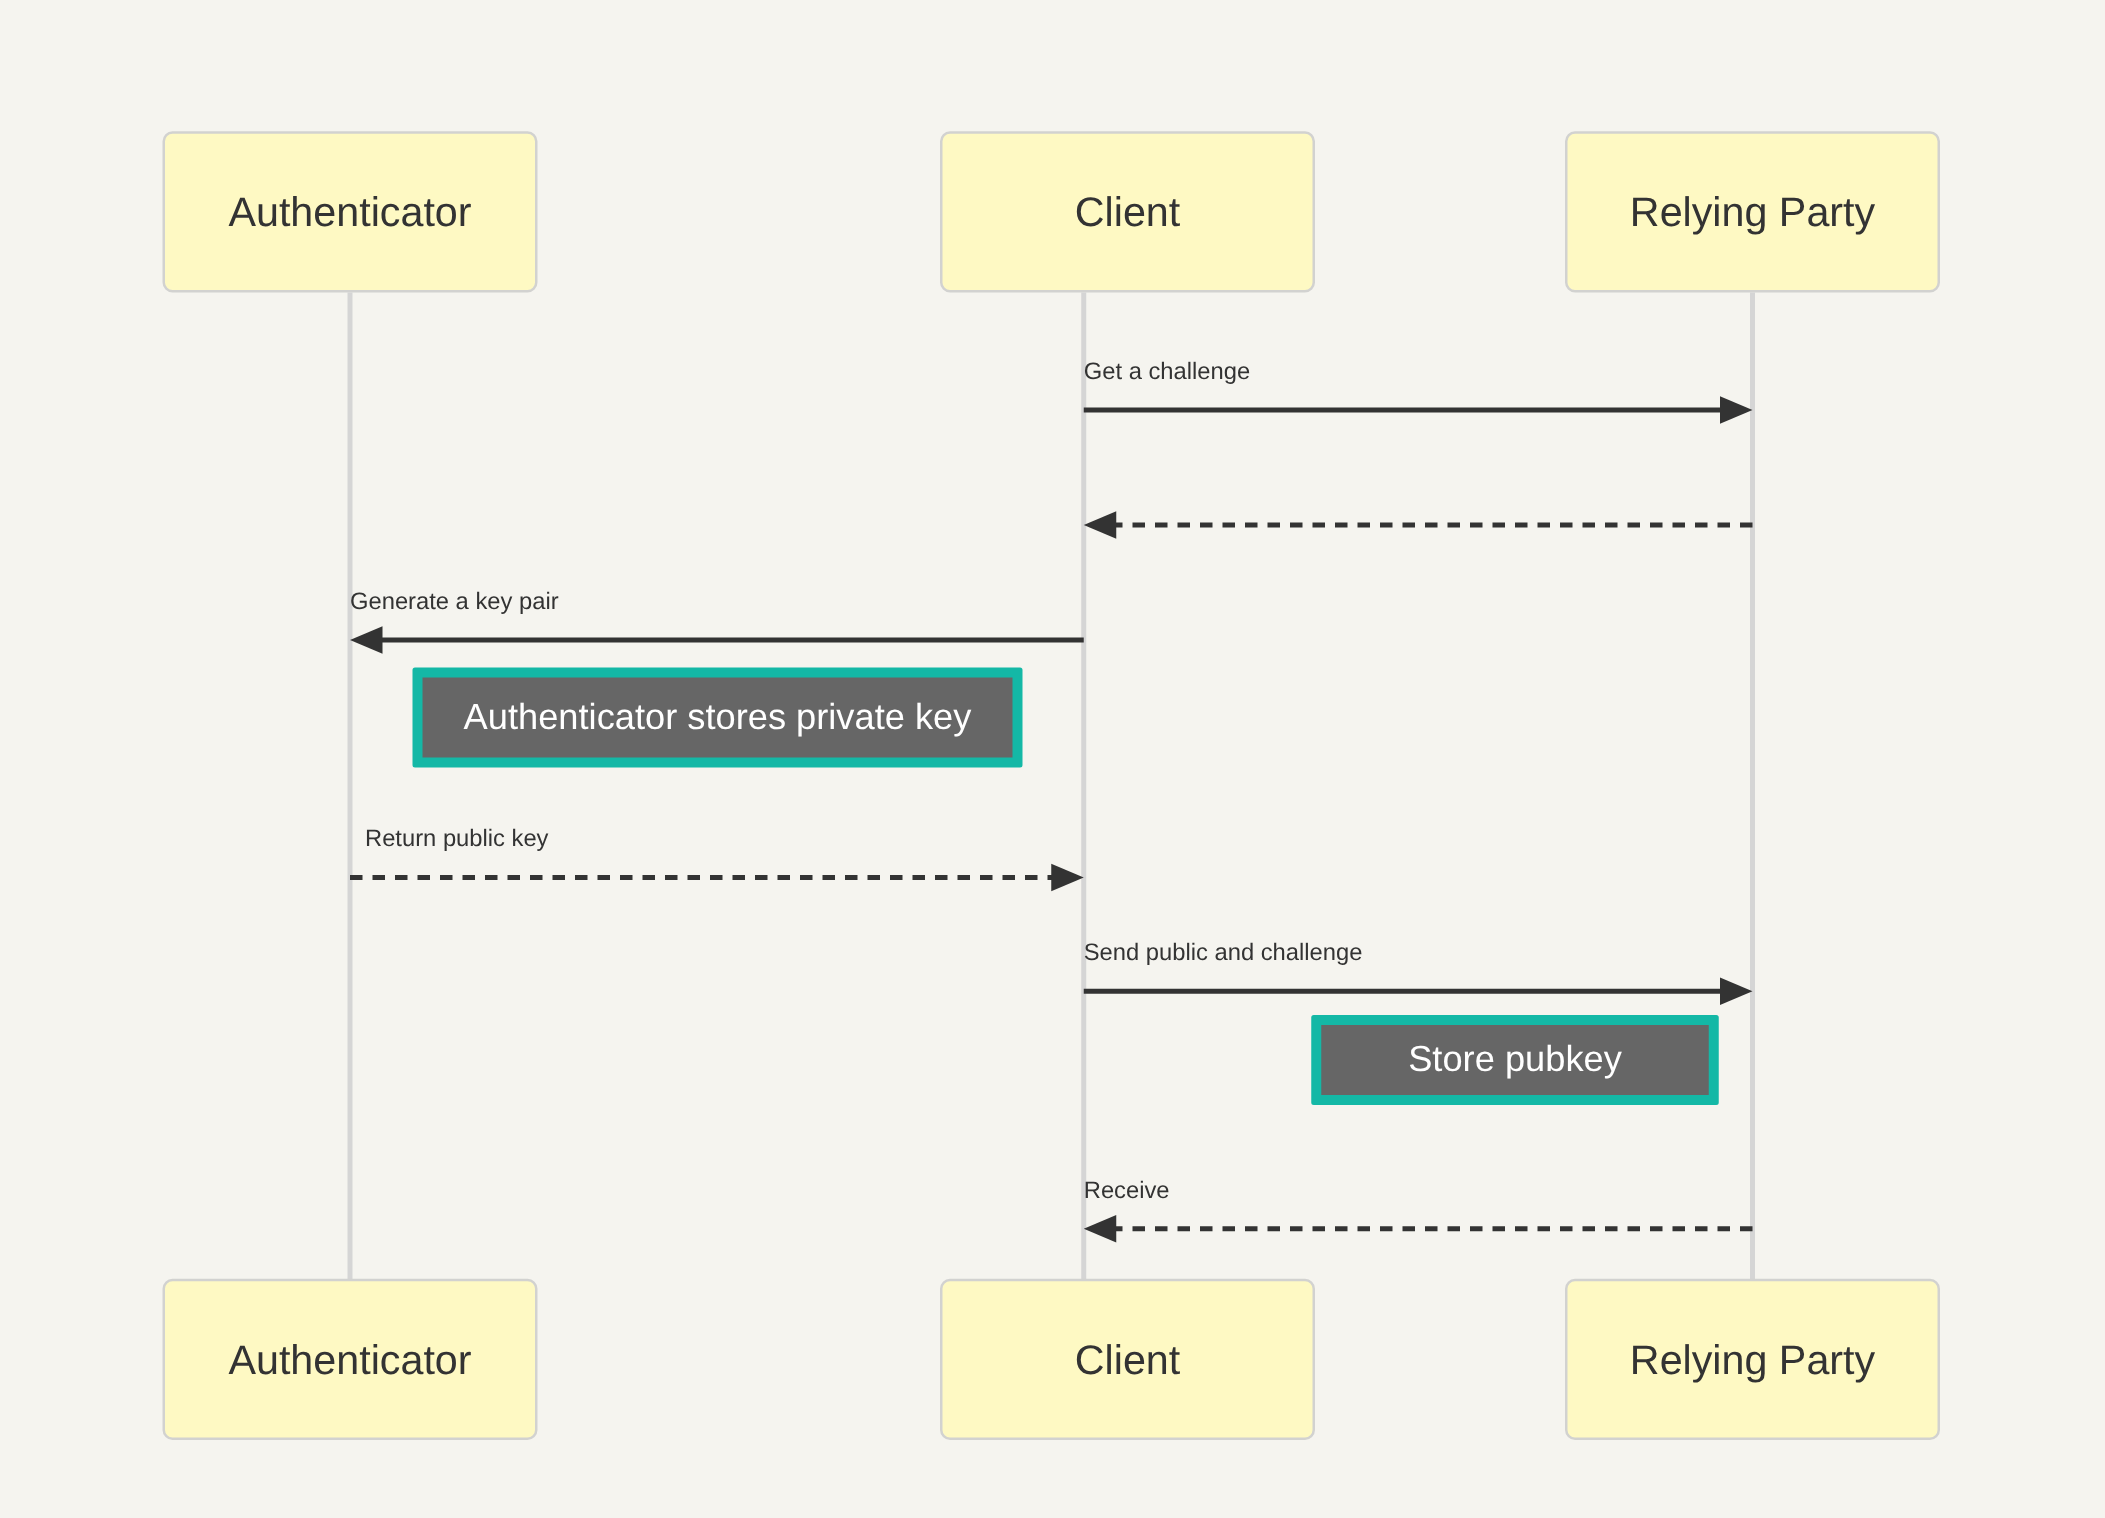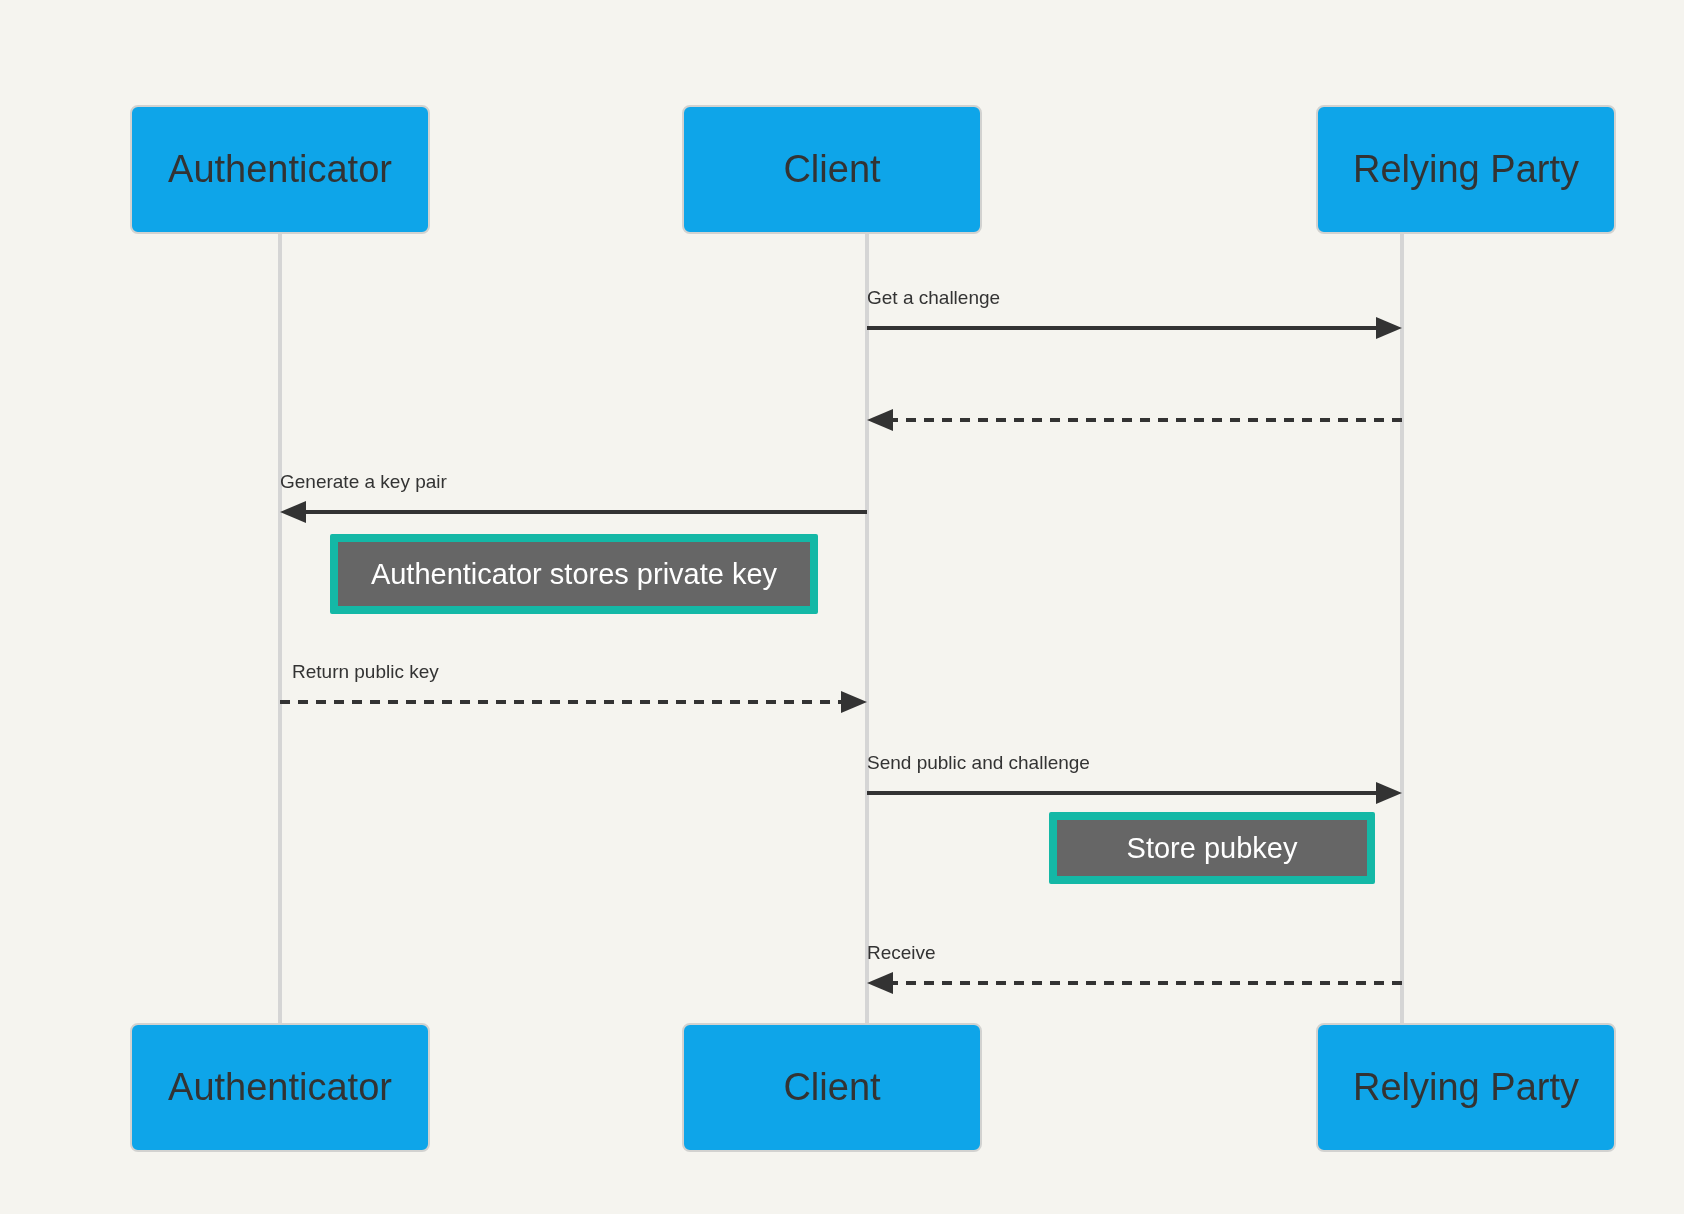--- a/index.html
+++ b/index.html
@@ -17,35 +17,35 @@
   }
   .svg-layer {
     position: absolute;
     left: 0; top: 0;
     width: 1684px; height: 1214px;
   }
   .actor-box {
     position: absolute;
     width: 300px;
     height: 129px;
-    background: #0ea5e9;
+    background: #fef9c3;
     border: 2px solid #d2d2d0;
     border-radius: 8px;
     box-sizing: border-box;
     display: flex;
     align-items: center;
     justify-content: center;
-    font-size: 38px;
+    font-size: 33px;
     color: #333333;
   }
   .actor-top { top: 105px; }
   .actor-bottom { top: 1023px; }
   .actor-auth { left: 130px; }
-  .actor-client { left: 682px; text-align: right; }
-  .actor-rp { left: 1316px; }
+  .actor-client { left: 752px; text-align: right; }
+  .actor-rp { left: 1252px; }
   .msg-label {
     position: absolute;
     text-align: left;
     font-size: 19px;
     line-height: 36px;
     color: #333333;
     white-space: nowrap;
   }
   .note-box {
     position: absolute;

